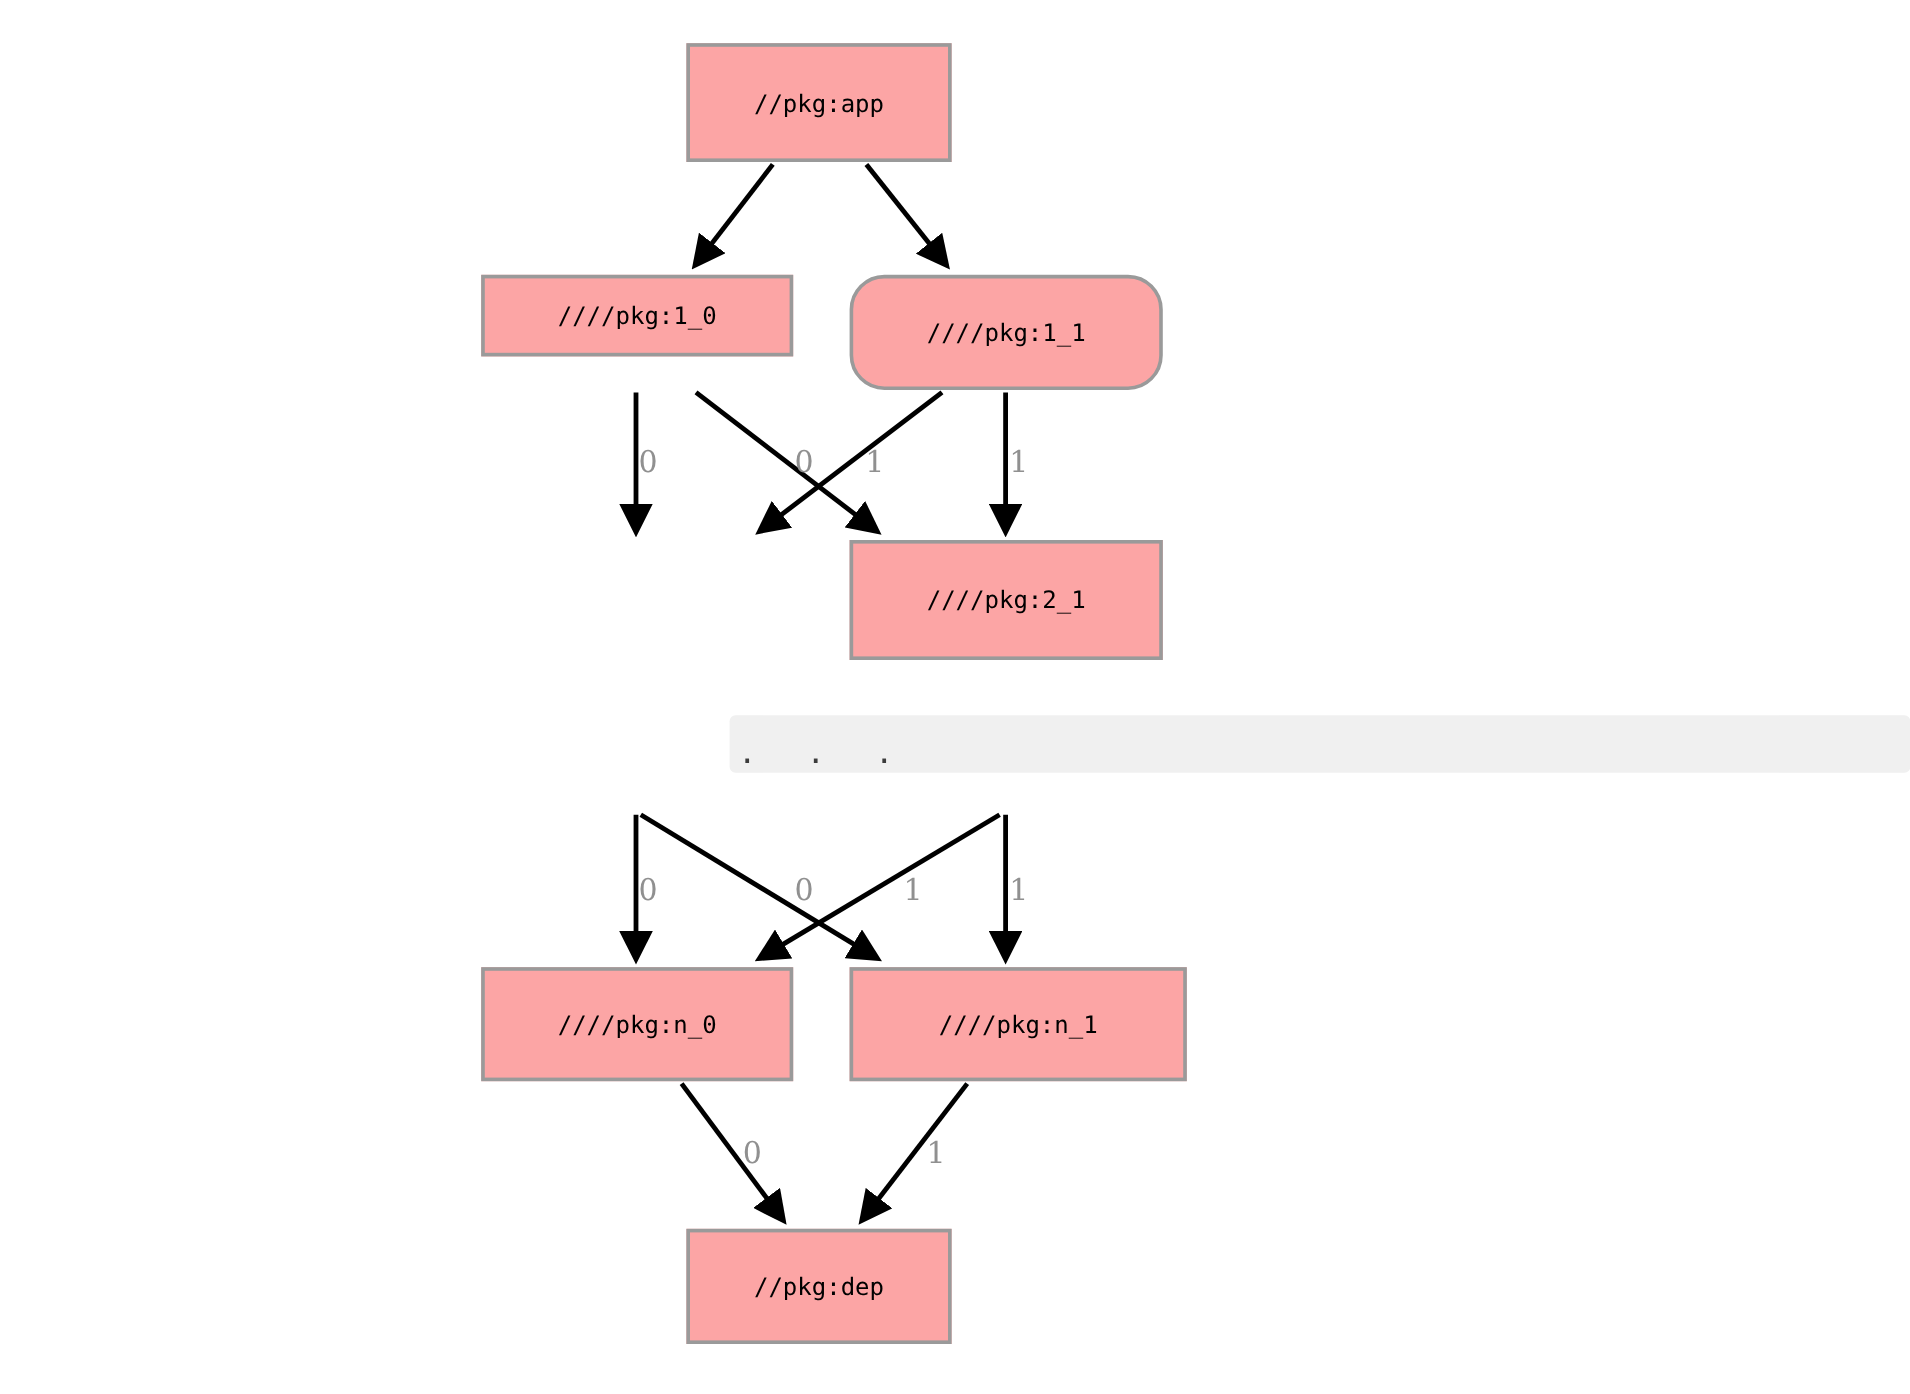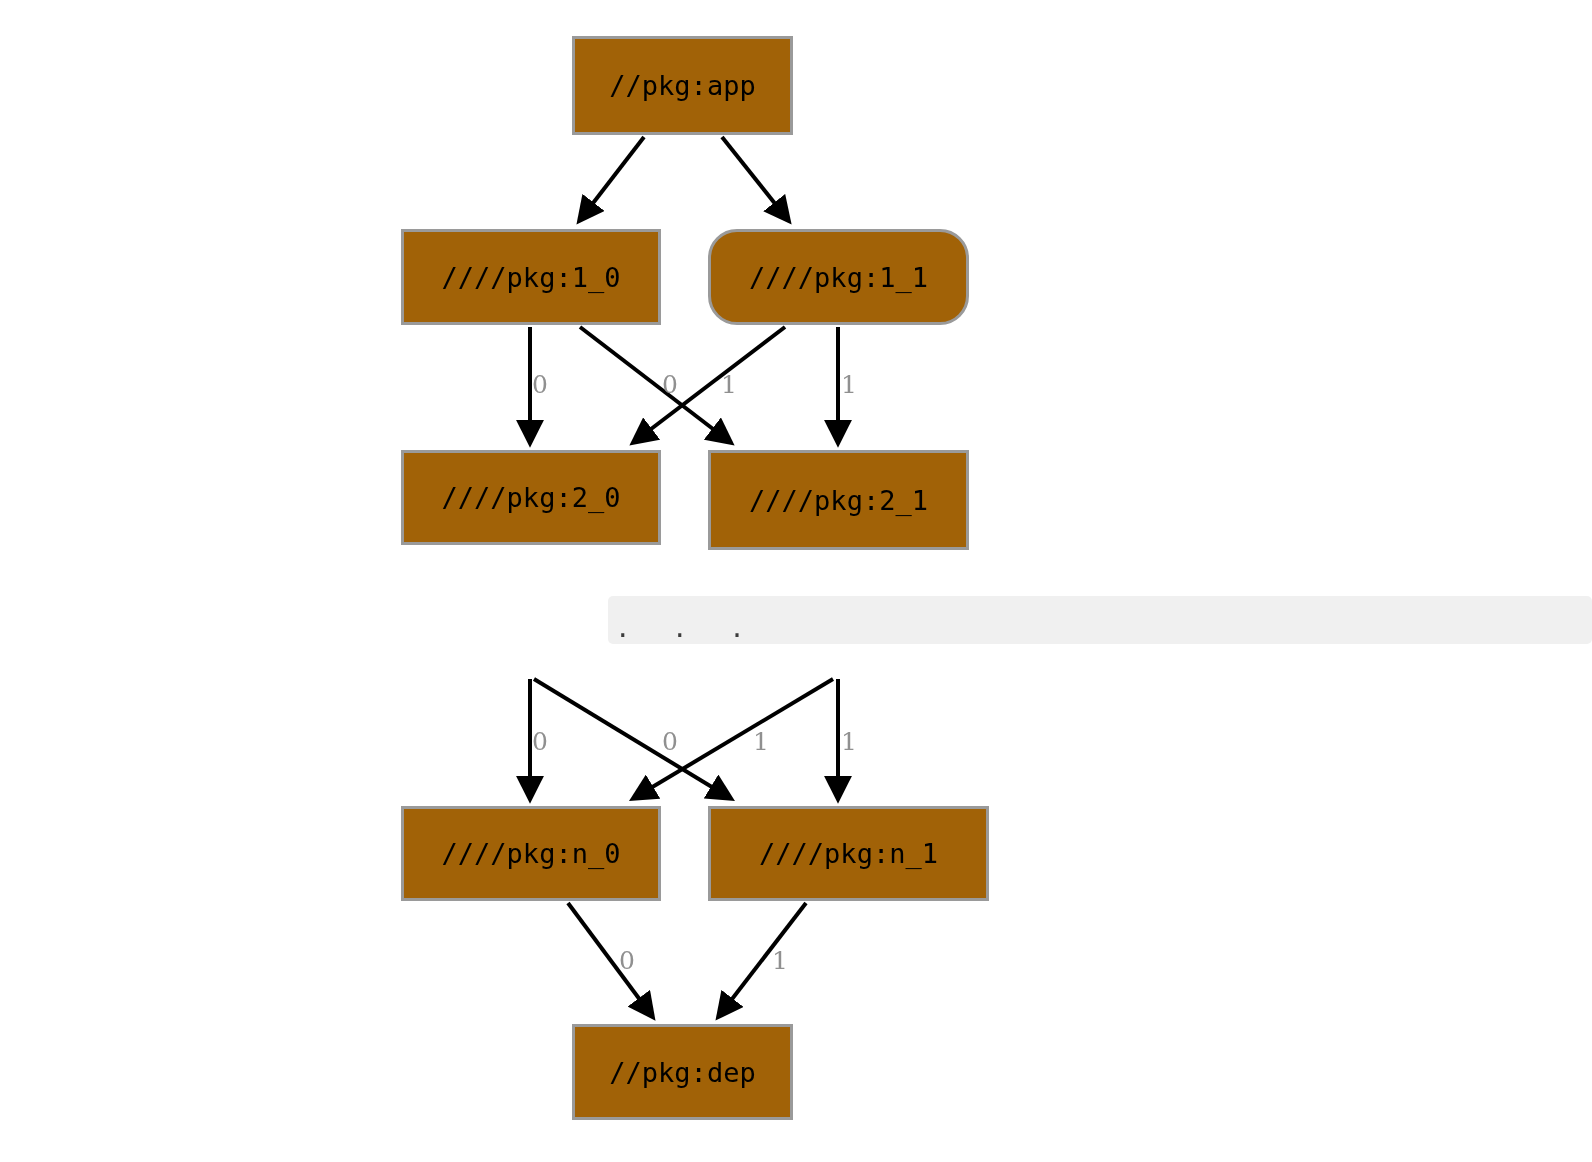--- a/index.html
+++ b/index.html
@@ -22,28 +22,28 @@
     position: absolute;
     left: 0;
     top: 0;
     width: 1592px;
     height: 1162px;
     pointer-events: none;
   }
   .node {
     position: absolute;
     box-sizing: border-box;
-    background: #a16207;
+    background: #fca5a5;
     border: 3px solid #9a9a9a;
     display: flex;
     align-items: center;
     justify-content: center;
     color: #000000;
     font-family: "DejaVu Sans Mono", monospace;
-    font-size: 27px;
+    font-size: 20px;
     letter-spacing: 0px;
     white-space: nowrap;
   }
   .node-label {
     display: block;
     line-height: 1;
   }
   .ellipsis-band {
     position: absolute;
     box-sizing: border-box;
@@ -102,31 +102,28 @@
 
     <line x1="568" y1="903" x2="652" y2="1016" stroke="#000000" stroke-width="4" marker-end="url(#arrow)"></line>
 
     <line x1="806" y1="903" x2="719" y2="1016" stroke="#000000" stroke-width="4" marker-end="url(#arrow)"></line>
   </svg>
 
   <div class="node" style="left:572px; top:36px; width:221px; height:99px;">
     <span class="node-label">//pkg:app</span>
   </div>
 
-  <div class="node" style="left:401px; top:229px; width:260px; height:96px;">
+  <div class="node" style="left:401px; top:229px; width:260px; height:68px;">
     <span class="node-label">////pkg:1_0</span>
   </div>
 
   <div class="node" style="left:708px; top:229px; width:261px; height:96px;border-radius:29px;">
     <span class="node-label">////pkg:1_1</span>
   </div>
 
-  <div class="node" style="left:401px; top:450px; width:260px; height:95px;">
-    <span class="node-label">////pkg:2_0</span>
-  </div>
 
   <div class="node" style="left:708px; top:450px; width:261px; height:100px;">
     <span class="node-label">////pkg:2_1</span>
   </div>
 
   <div class="node" style="left:401px; top:806px; width:260px; height:95px;">
     <span class="node-label">////pkg:n_0</span>
   </div>
 
   <div class="node" style="left:708px; top:806px; width:281px; height:95px;">

